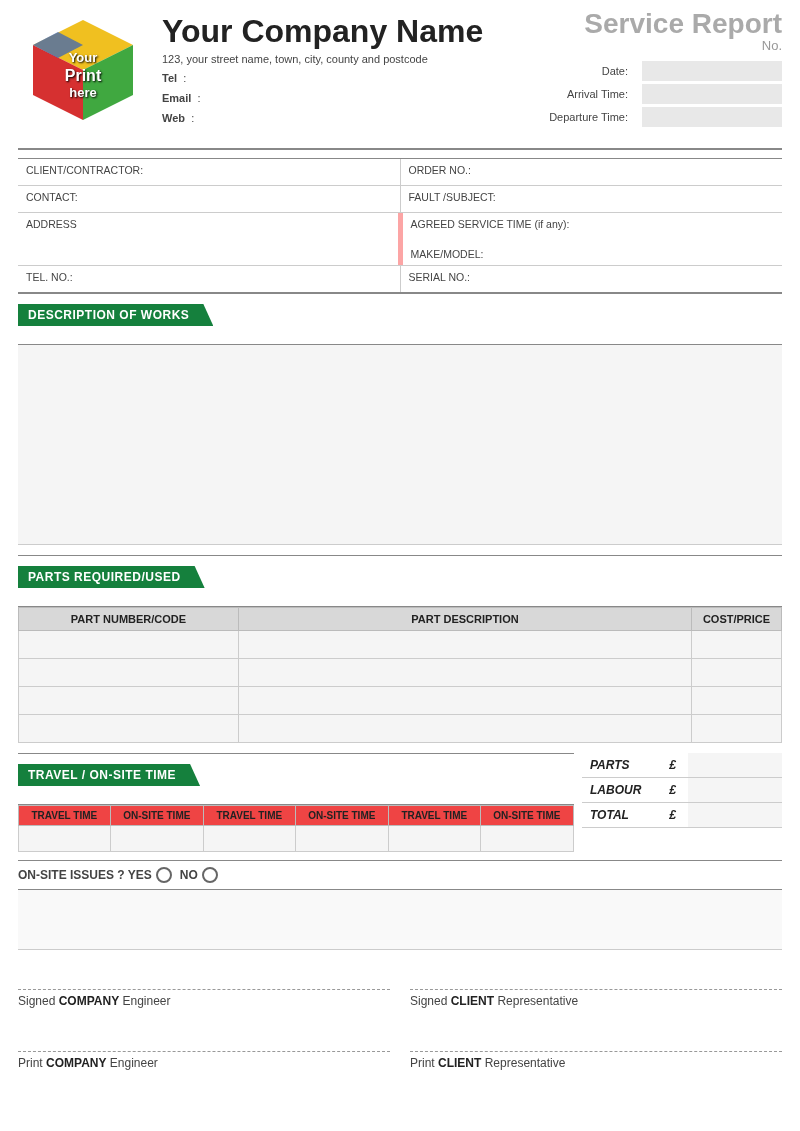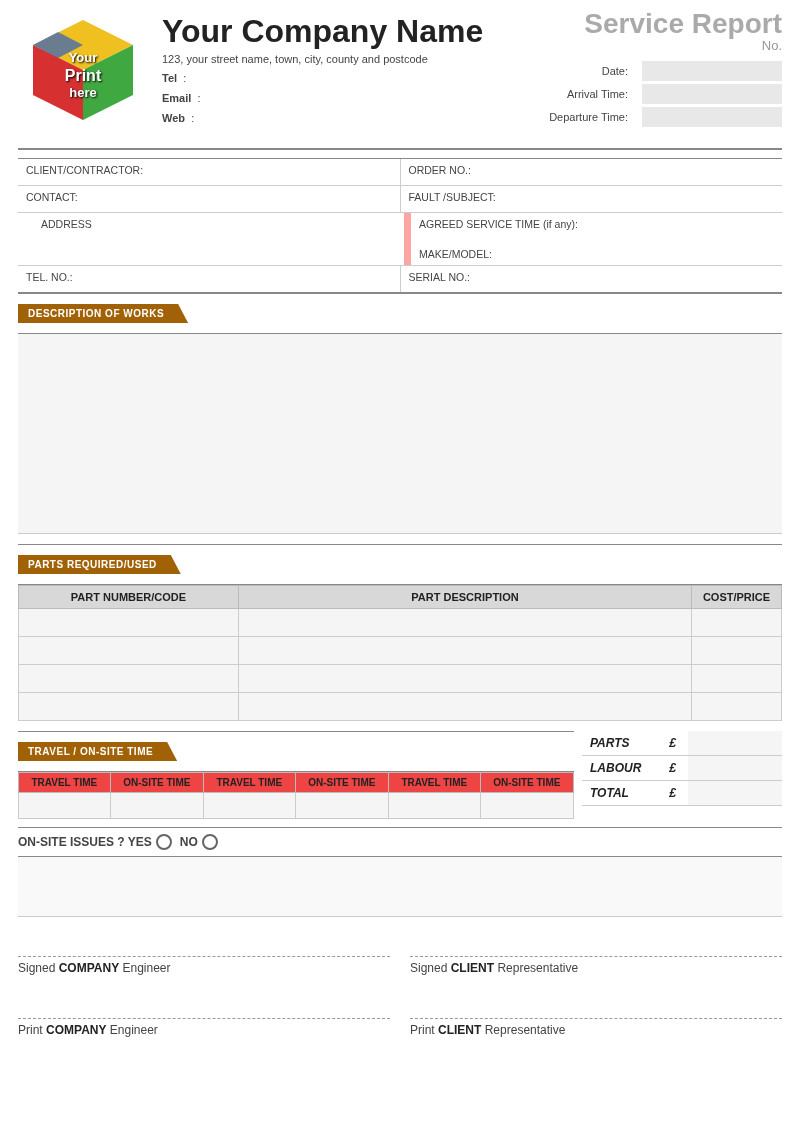--- a/index.html
+++ b/index.html
@@ -145,35 +145,34 @@
       border-right: none;
     }
     .info-label {
       font-weight: normal;
       color: #444;
       font-size: 10.5px;
       text-align: right;
     }
     .address-cell {
       flex: 1;
-      border-right: 7px solid #fca5a5;
+      border-right: 5px solid #fca5a5;
       padding: 5px 8px;
       font-size: 11px;
       min-height: 52px;
-      margin-left: 15px;
     }
 
     
     .section-header {
-      background: #a16207;
+      background: #15803d;
       color: #fff;
       font-weight: bold;
-      font-size: 10px;
+      font-size: 12px;
       padding: 4px 10px;
-      margin: 8px 0 8px 0;
+      margin: 8px 0 16px 0;
       display: inline-block;
       clip-path: polygon(0 0, calc(100% - 10px) 0, 100% 100%, 0 100%);
       padding-right: 24px;
       letter-spacing: 0.5px;
     }
     .section-header-bar {
       border-top: 1.5px solid #888;
       border-bottom: 1.5px solid #888;
       margin-bottom: 0;
       padding: 2px 0;

